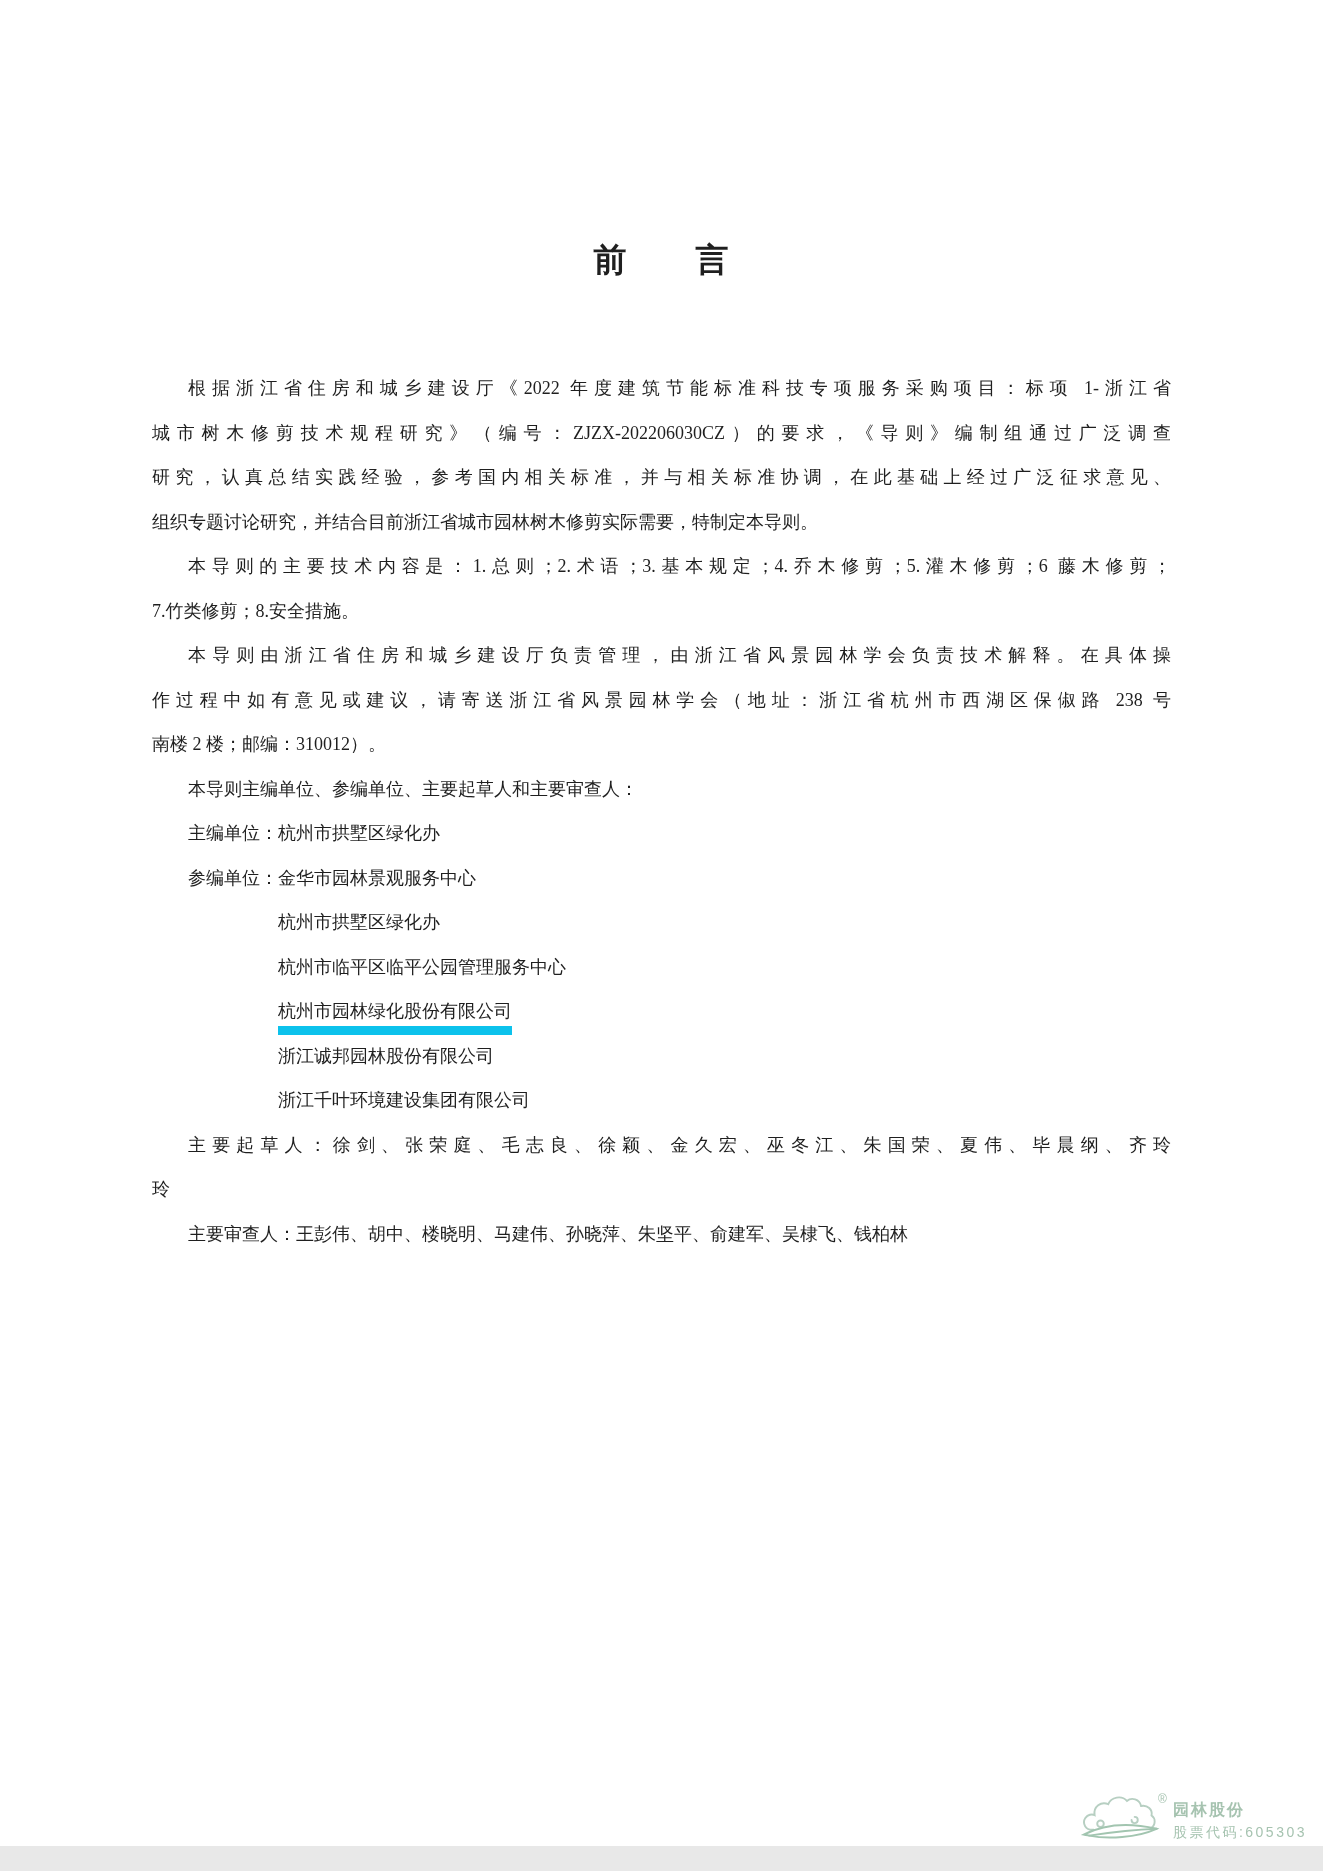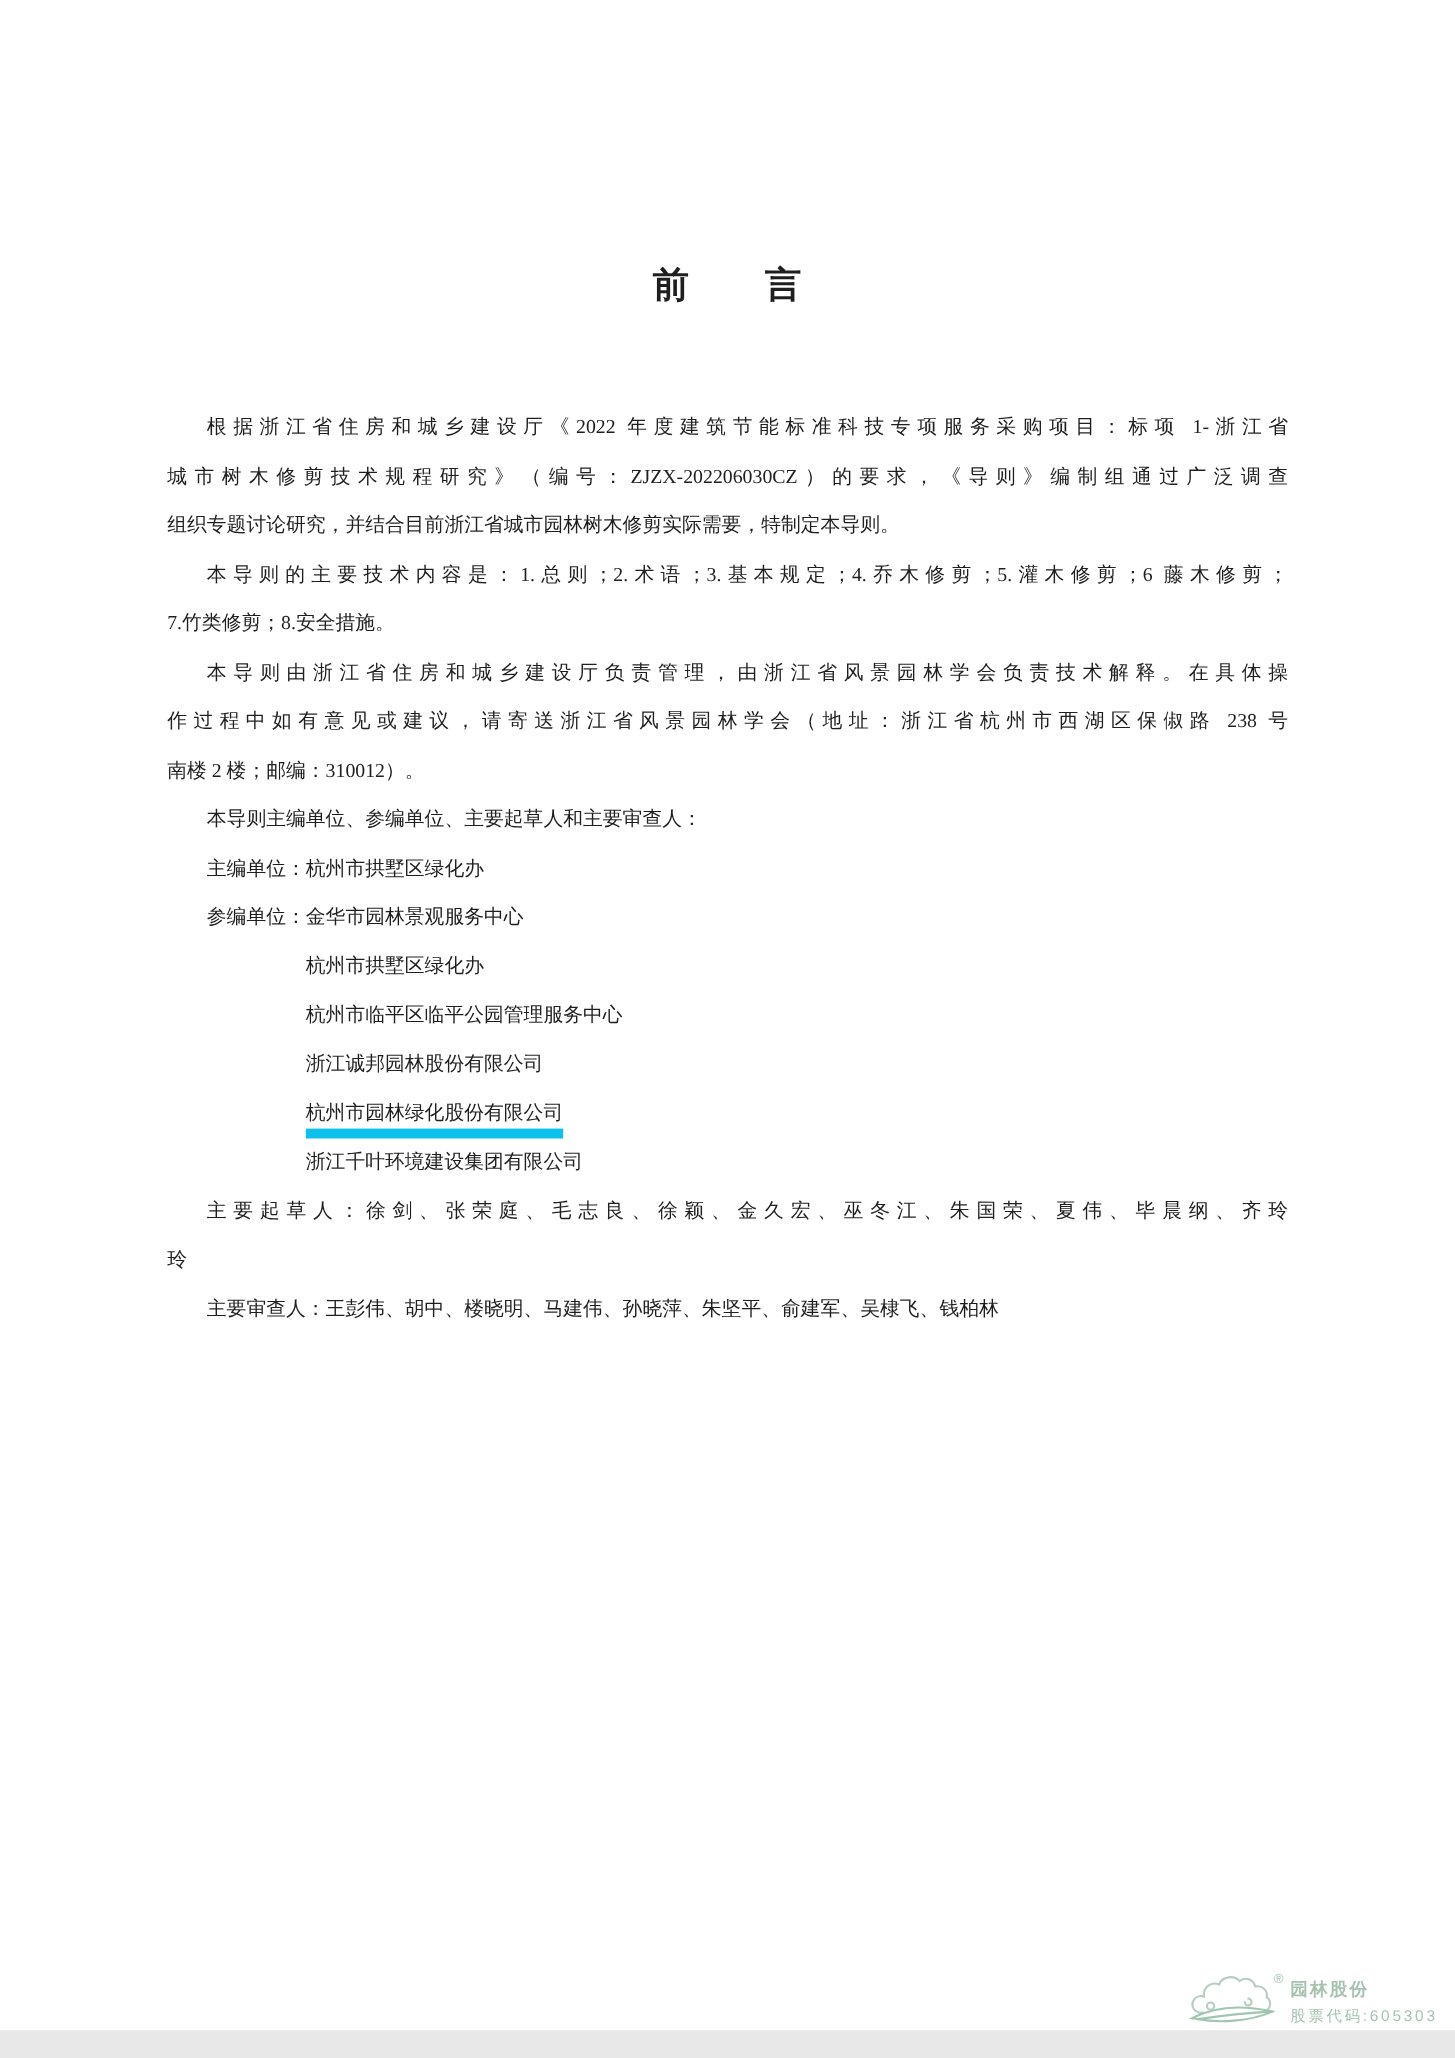--- a/index.html
+++ b/index.html
@@ -77,20 +77,21 @@
 <body>
 
 <div class="page">
 
   <div class="doc-title">前　　言</div>
 
   <div class="doc-body">
       <div class="block">
         <div class="tline indent just">根据浙江省住房和城乡建设厅《2022 年度建筑节能标准科技专项服务采购项目：标项 1-浙江省</div>
         <div class="tline just">城市树木修剪技术规程研究》（编号：ZJZX-202206030CZ）的要求，《导则》编制组通过广泛调查</div>
+        <div class="tline just">研究，认真总结实践经验，参考国内相关标准，并与相关标准协调，在此基础上经过广泛征求意见、</div>
         <div class="tline">组织专题讨论研究，并结合目前浙江省城市园林树木修剪实际需要，特制定本导则。</div>
       </div>
       <div class="block">
         <div class="tline indent just">本导则的主要技术内容是：1.总则；2.术语；3.基本规定；4.乔木修剪；5.灌木修剪；6 藤木修剪；</div>
         <div class="tline">7.竹类修剪；8.安全措施。</div>
       </div>
       <div class="block">
         <div class="tline indent just">本导则由浙江省住房和城乡建设厅负责管理，由浙江省风景园林学会负责技术解释。在具体操</div>
         <div class="tline just">作过程中如有意见或建议，请寄送浙江省风景园林学会（地址：浙江省杭州市西湖区保俶路 238 号</div>
         <div class="tline">南楼 2 楼；邮编：310012）。</div>
@@ -98,22 +99,22 @@
       <div class="block">
         <div class="tline indent">本导则主编单位、参编单位、主要起草人和主要审查人：</div>
       </div>
       <div class="block">
         <div class="tline indent"><span>主编单位：</span><span>杭州市拱墅区绿化办</span></div>
       </div>
       <div class="block">
         <div class="tline indent"><span>参编单位：</span><span>金华市园林景观服务中心</span></div>
         <div class="tline cont"><span>杭州市拱墅区绿化办</span></div>
         <div class="tline cont"><span>杭州市临平区临平公园管理服务中心</span></div>
+        <div class="tline cont"><span class="hl-underline">杭州市园林绿化股份有限公司</span></div>
         <div class="tline cont"><span>浙江诚邦园林股份有限公司</span></div>
-        <div class="tline cont"><span class="hl-underline">杭州市园林绿化股份有限公司</span></div>
         <div class="tline cont"><span>浙江千叶环境建设集团有限公司</span></div>
       </div>
       <div class="block">
         <div class="tline indent just">主要起草人：徐剑、张荣庭、毛志良、徐颖、金久宏、巫冬江、朱国荣、夏伟、毕晨纲、齐玲</div>
         <div class="tline">玲</div>
       </div>
       <div class="block">
         <div class="tline indent">主要审查人：王彭伟、胡中、楼晓明、马建伟、孙晓萍、朱坚平、俞建军、吴棣飞、钱柏林</div>
       </div>
     </div>

